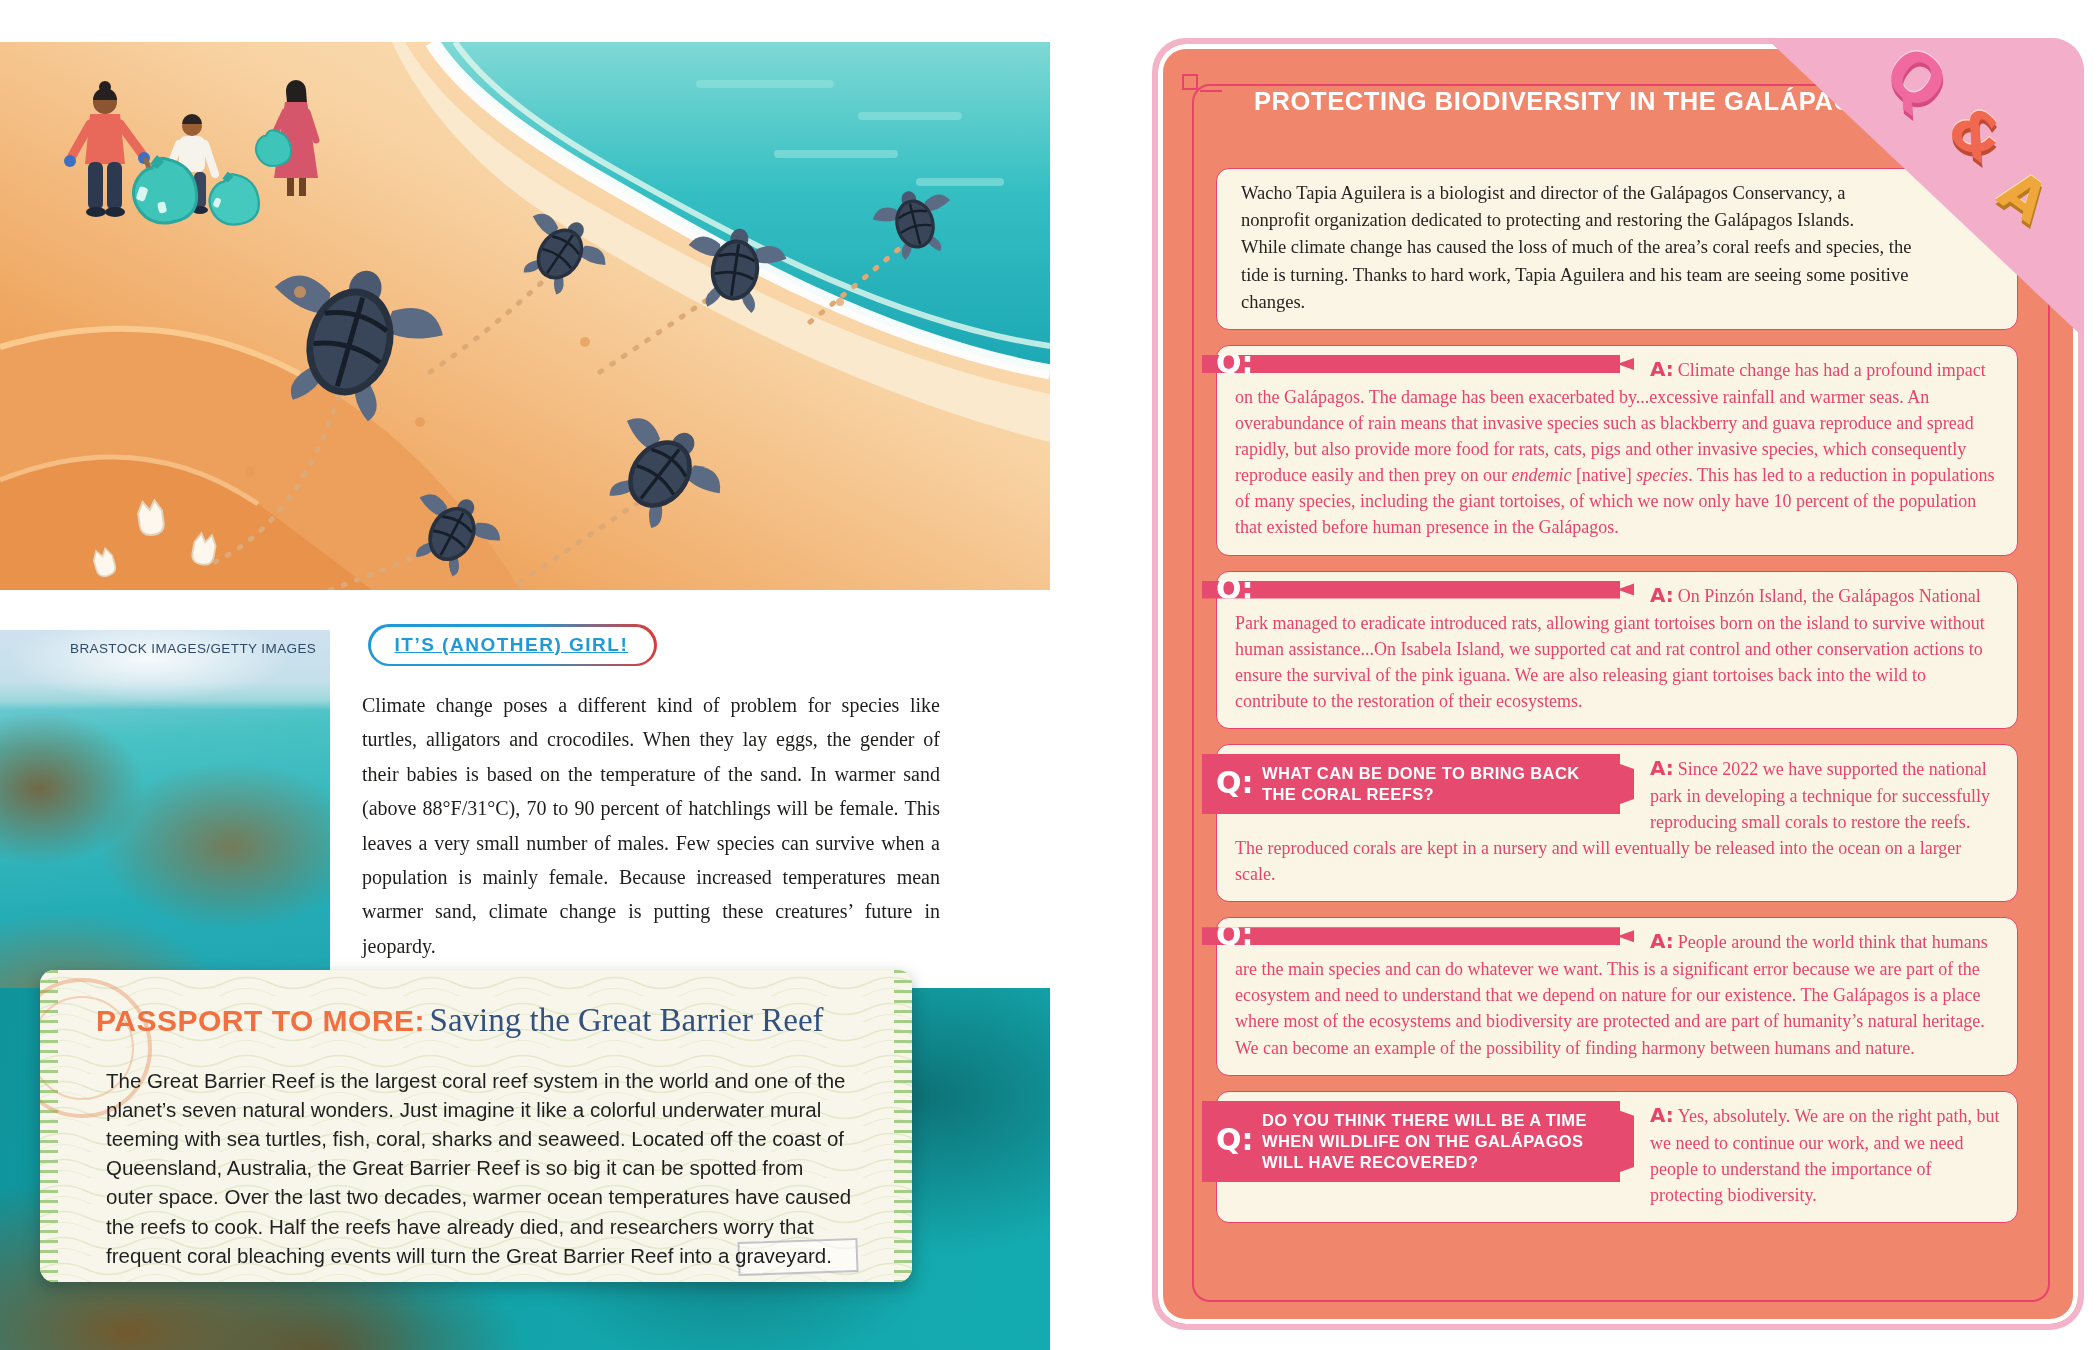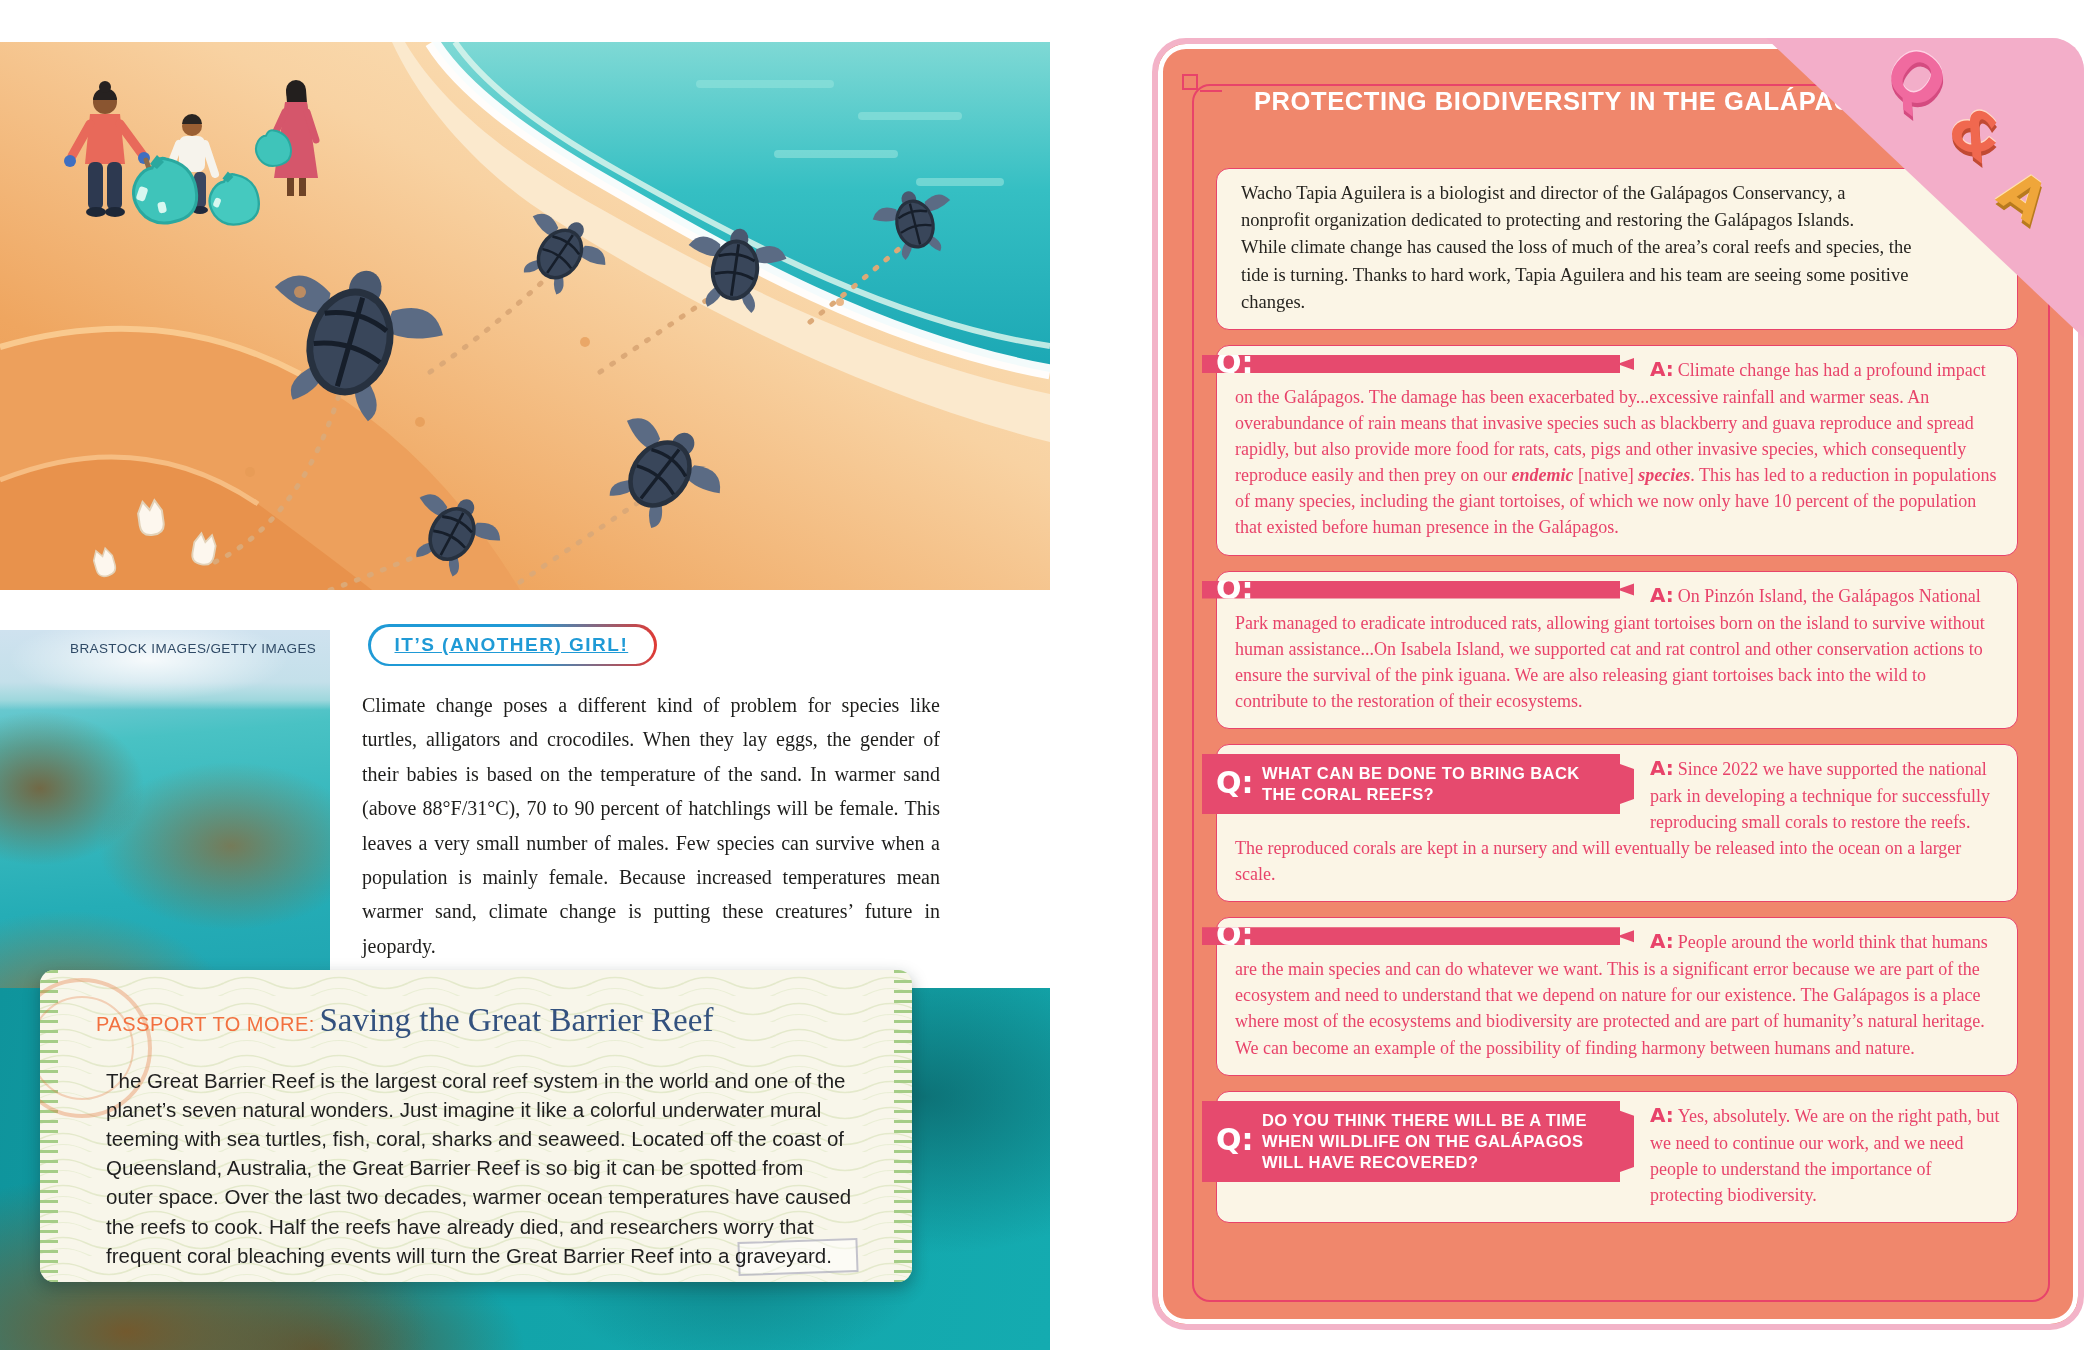--- a/index.html
+++ b/index.html
@@ -49,21 +49,21 @@
   .pp-edge{position:absolute;top:0;bottom:0;width:18px;
     background:repeating-linear-gradient(180deg,#a5cd87 0 3px,rgba(0,0,0,0) 3px 10px);}
   .pp-edge.left{left:0;} .pp-edge.right{right:0;}
   .pp-stamp{position:absolute;left:-28px;top:8px;width:140px;height:140px;border-radius:50%;
     border:4px solid rgba(228,120,62,.35);}
   .pp-stamp::after{content:"";position:absolute;inset:14px;border-radius:50%;
     border:2px solid rgba(228,120,62,.3);}
   .pp-stamp2{position:absolute;right:54px;bottom:8px;width:120px;height:34px;
     border:2px solid rgba(150,150,170,.55);background:rgba(255,255,255,.5);transform:rotate(-2deg);}
   .pp-title{position:absolute;left:56px;top:32px;white-space:nowrap;}
-  .pp-label{font-size:20px;font-weight:normal;letter-spacing:.5px;color:var(--orange-label);}
+  .pp-label{font-size:30px;font-weight:bold;letter-spacing:.5px;color:var(--orange-label);}
   .pp-name{font-family:"Liberation Serif",serif;font-size:33px;color:var(--navy-title);}
   .pp-body{position:absolute;left:66px;top:96px;width:748px;font-size:20.5px;line-height:1.42;color:#1f1f1f;}
 
   
   .right-card{left:1152px;top:38px;width:932px;height:1292px;background:var(--salmon);
     border:6px solid var(--pink-frame);border-radius:34px;box-shadow:inset 0 0 0 5px #ffffff;}
   .inner-rule{position:absolute;inset:40px 28px 22px 34px;border:2px solid var(--crimson);
     border-radius:18px;pointer-events:none;}
   .bracket{position:absolute;left:24px;top:30px;width:16px;height:16px;
     border:2px solid var(--crimson);background:var(--salmon);}
@@ -96,21 +96,21 @@
   .ribbon{float:left;width:54%;margin:9px 16px 8px -15px;position:relative;
     background:#e64a6e;color:#ffffff;padding:9px 24px 9px 60px;
     clip-path:polygon(0 0,calc(100% - 14px) 0,calc(100% - 14px) 10px,100% 15px,
       100% calc(100% - 15px),calc(100% - 14px) calc(100% - 10px),calc(100% - 14px) 100%,0 100%);}
   .q-glyph{position:absolute;left:14px;top:50%;transform:translateY(-54%);
     font-size:30px;font-weight:bold;font-family:"DejaVu Sans",sans-serif;}
   .q-text{font-size:16.5px;font-weight:bold;letter-spacing:.4px;line-height:1.28;display:block;}
   .answer{margin:9px 17px 14px 18px;font-family:"Liberation Serif",serif;
     font-size:18px;line-height:1.45;color:var(--crimson);}
   .a-glyph{font-family:"DejaVu Sans",sans-serif;font-weight:bold;font-size:20px;margin-right:4px;}
-  .answer .em{font-weight:bold;font-style:italic;margin-top:6px;}
+  .answer .em{font-weight:normal;font-style:italic;margin-top:6px;}
 </style>
 </head>
 <body>
 
 <div class="abs illustration">
 <svg width="1050" height="548" viewBox="0 0 1050 548">
   <defs>
     <linearGradient id="sandG" x1="1" y1="0" x2="0" y2="1">
       <stop offset="0" stop-color="#fdeccb"></stop>
           <stop offset=".4" stop-color="#f8d2a2"></stop>

